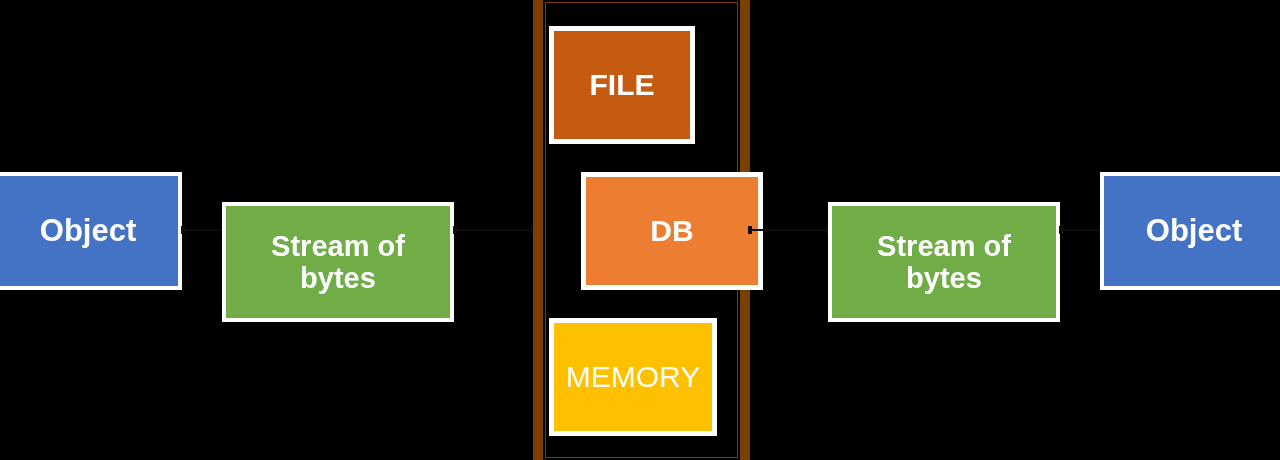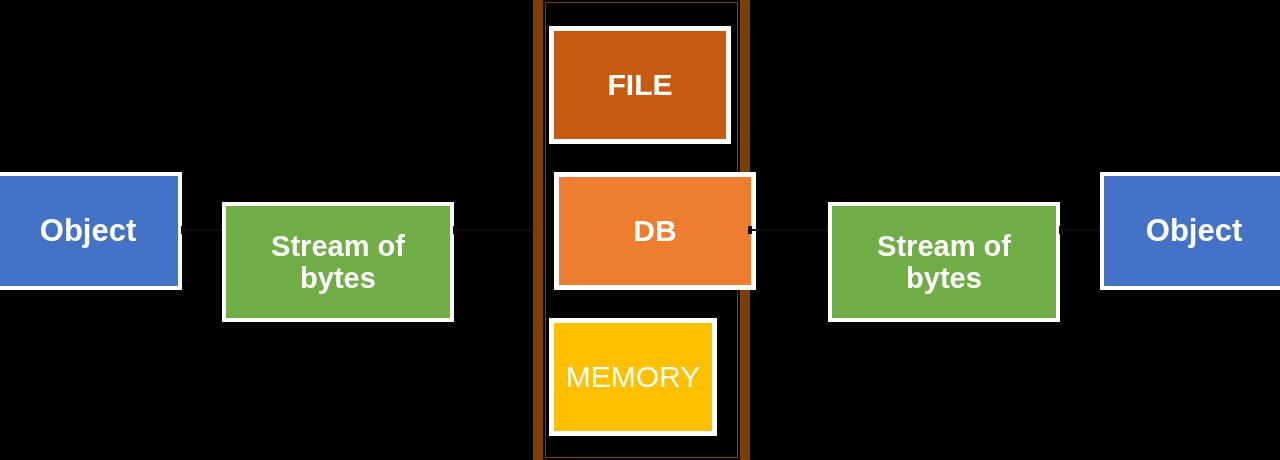--- a/index.html
+++ b/index.html
@@ -99,30 +99,30 @@
     pointer-events: none;
   }
 
   .box-store {
     font-size: 30px;
     border-width: 5px;
   }
   #box-file {
     left: 549px;
     top: 26px;
+    width: 146px;
+    height: 118px;
+    background: #c55a11;
+    font-weight: bold;
+    font-size: 30px;
+  }
+  #box-db {
+    left: 581px;
+    top: 172px;
     width: 182px;
-    height: 118px;
-    background: #c55a11;
-    font-weight: bold;
-    font-size: 30px;
-  }
-  #box-db {
-    left: 554px;
-    top: 172px;
-    width: 202px;
     height: 118px;
     background: #ed7d31;
     font-weight: bold;
     font-size: 30px;
   }
   #box-memory {
     left: 549px;
     top: 318px;
     width: 168px;
     height: 118px;

